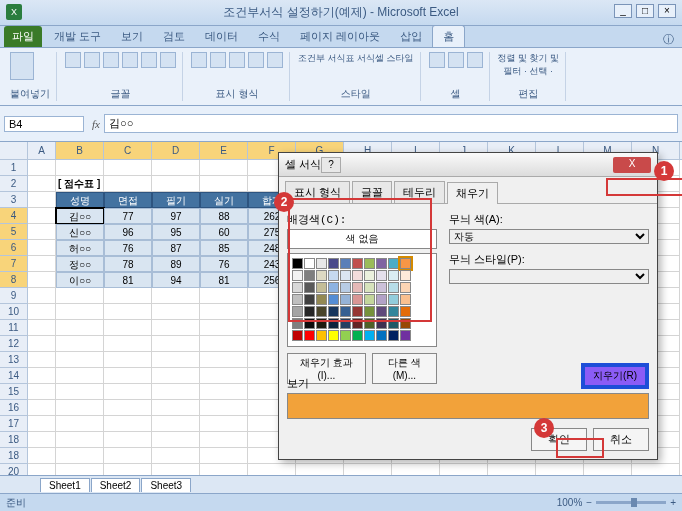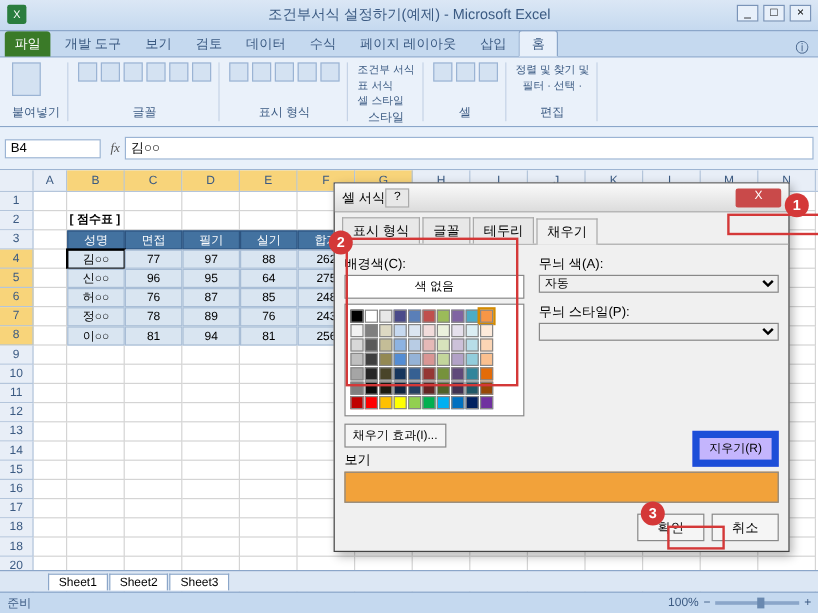--- a/index.html
+++ b/index.html
@@ -57,36 +57,36 @@
 
 .dialog { position: absolute; top: 152px; left: 278px; width: 380px; height: 308px; background: #f0f0f0; border: 1px solid #444; box-shadow: 3px 3px 8px rgba(0,0,0,0.3); }
 .dialog .dlg-title { height: 24px; background: linear-gradient(#fafafa, #dcdcdc); border-bottom: 1px solid #aaa; display: flex; align-items: center; padding: 0 6px; font-size: 11px; }
 .dialog .dlg-title .dlg-close { margin-left: auto; width: 38px; height: 16px; background: #c94a4a; color: #fff; text-align: center; line-height: 14px; border-radius: 2px; cursor: pointer; font-size: 10px; }
 .dialog .dlg-title .dlg-help { width: 20px; height: 16px; background: #e8e8e8; border: 1px solid #aaa; text-align: center; line-height: 14px; margin-right: 4px; font-size: 10px; }
 .dlg-tabs { display: flex; padding: 4px 6px 0 6px; border-bottom: 1px solid #aaa; }
 .dlg-tabs .dt { padding: 3px 8px; border: 1px solid #aaa; border-bottom: none; background: #e8e8e8; margin-right: 2px; font-size: 11px; cursor: pointer; }
 .dlg-tabs .dt.active { background: #f0f0f0; position: relative; top: 1px; }
 .dlg-body { padding: 8px; display: flex; gap: 12px; }
 .color-section { width: 150px; }
-.color-section .lbl { font-size: 11px; margin-bottom: 2px; }
+.color-section .lbl { font-size: 11px; margin-bottom: 2px; font-family: Liberation Mono, monospace; }
 .no-color { border: 1px solid #888; background: #fff; text-align: center; padding: 2px; font-size: 10px; margin-bottom: 4px; }
 .palette { border: 1px solid #888; background: #fff; padding: 4px; }
 .palette .prow { display: flex; gap: 1px; margin-bottom: 1px; }
 .palette .sw { width: 11px; height: 11px; border: 1px solid #888; cursor: pointer; }
 .color-btns { display: flex; gap: 6px; margin-top: 6px; }
 .color-btns button { font-size: 10px; padding: 2px 6px; border: 1px solid #888; background: #f5f5f5; cursor: pointer; }
 .pattern-section { flex: 1; font-size: 11px; }
 .pattern-section .lbl { margin-bottom: 2px; }
 .pattern-section select { width: 100%; margin-bottom: 8px; border: 1px solid #888; font-size: 10px; }
 .preview-section { position: absolute; left: 8px; right: 8px; bottom: 40px; }
 .preview-section .lbl { font-size: 11px; margin-bottom: 2px; }
 .preview-box { border: 1px solid #888; height: 26px; background: #f2a23a; }
 .dlg-buttons { position: absolute; right: 8px; bottom: 8px; display: flex; gap: 6px; }
 .dlg-buttons button { padding: 3px 16px; border: 1px solid #888; background: #f5f5f5; cursor: pointer; font-size: 11px; }
-.clear-btn { position: absolute; right: 8px; bottom: 38px; padding: 2px 8px; border: 6px solid #1d4ed8; background: #c4b5fd; font-size: 10px; cursor: pointer; }
+.clear-btn { position: absolute; right: 8px; bottom: 38px; padding: 2px 8px; border: 4px solid #1d4ed8; background: #8b5cf6; font-size: 10px; cursor: pointer; }
 
 .marker { position: absolute; width: 20px; height: 20px; background: #d43838; border-radius: 50%; color: #fff; font-weight: bold; text-align: center; line-height: 20px; font-size: 12px; z-index: 10; }
 .redbox { position: absolute; border: 2px solid #d43838; z-index: 9; pointer-events: none; }
 </style>
 </head>
 <body>
 
 <div class="titlebar">
   <span class="excel-icon">X</span>
   <span class="title">조건부서식 설정하기(예제) - Microsoft Excel</span>
@@ -133,21 +133,21 @@
       <div class="icons">
         <span></span>
         <span></span>
         <span></span>
         <span></span>
         <span></span>
       </div>
       <div class="label">표시 형식</div>
     </div>
   <div class="ribbon-group">
-      <div class="icons" style="flex-direction:column;gap:0;font-size:9px;color:#3b5a82;text-align:left">
+      <div class="icons" style="flex-direction:row;gap:0;font-size:9px;color:#3b5a82;text-align:right">
         <span style="border:none;background:none;width:auto;height:auto">조건부 서식</span>
         <span style="border:none;background:none;width:auto;height:auto">표 서식</span>
         <span style="border:none;background:none;width:auto;height:auto">셀 스타일</span>
       </div>
       <div class="label">스타일</div>
     </div>
   <div class="ribbon-group">
       <div class="icons">
         <span></span>
         <span></span>
@@ -277,21 +277,21 @@
           <div class="cell"></div>
           <div class="cell"></div>
           <div class="cell"></div>
           <div class="cell"></div>
         </div>
         <div class="row">
           <div class="cell" style="width: 28px;"></div>
           <div class="cell table-cell">신○○</div>
           <div class="cell table-cell">96</div>
           <div class="cell table-cell">95</div>
-          <div class="cell table-cell">64</div>
+          <div class="cell table-cell">60</div>
           <div class="cell table-cell">275</div>
           <div class="cell"></div>
           <div class="cell"></div>
           <div class="cell"></div>
           <div class="cell"></div>
           <div class="cell"></div>
           <div class="cell"></div>
           <div class="cell"></div>
           <div class="cell"></div>
         </div>
@@ -699,20 +699,21 @@
             <div class="sw" style="background: rgb(146, 208, 80);"></div>
             <div class="sw" style="background: rgb(0, 176, 80);"></div>
             <div class="sw" style="background: rgb(0, 176, 240);"></div>
             <div class="sw" style="background: rgb(0, 112, 192);"></div>
             <div class="sw" style="background: rgb(0, 32, 96);"></div>
             <div class="sw" style="background: rgb(112, 48, 160);"></div>
           </div>
         </div>
       <div class="color-btns">
         <button>채우기 효과(I)...</button>
+        <button>다른 색(M)...</button>
       </div>
     </div>
     <div class="pattern-section">
       <div class="lbl">무늬 색(A):</div>
       <select><option>자동</option></select>
       <div class="lbl">무늬 스타일(P):</div>
       <select><option></option></select>
     </div>
   </div>
   <div class="preview-section">

